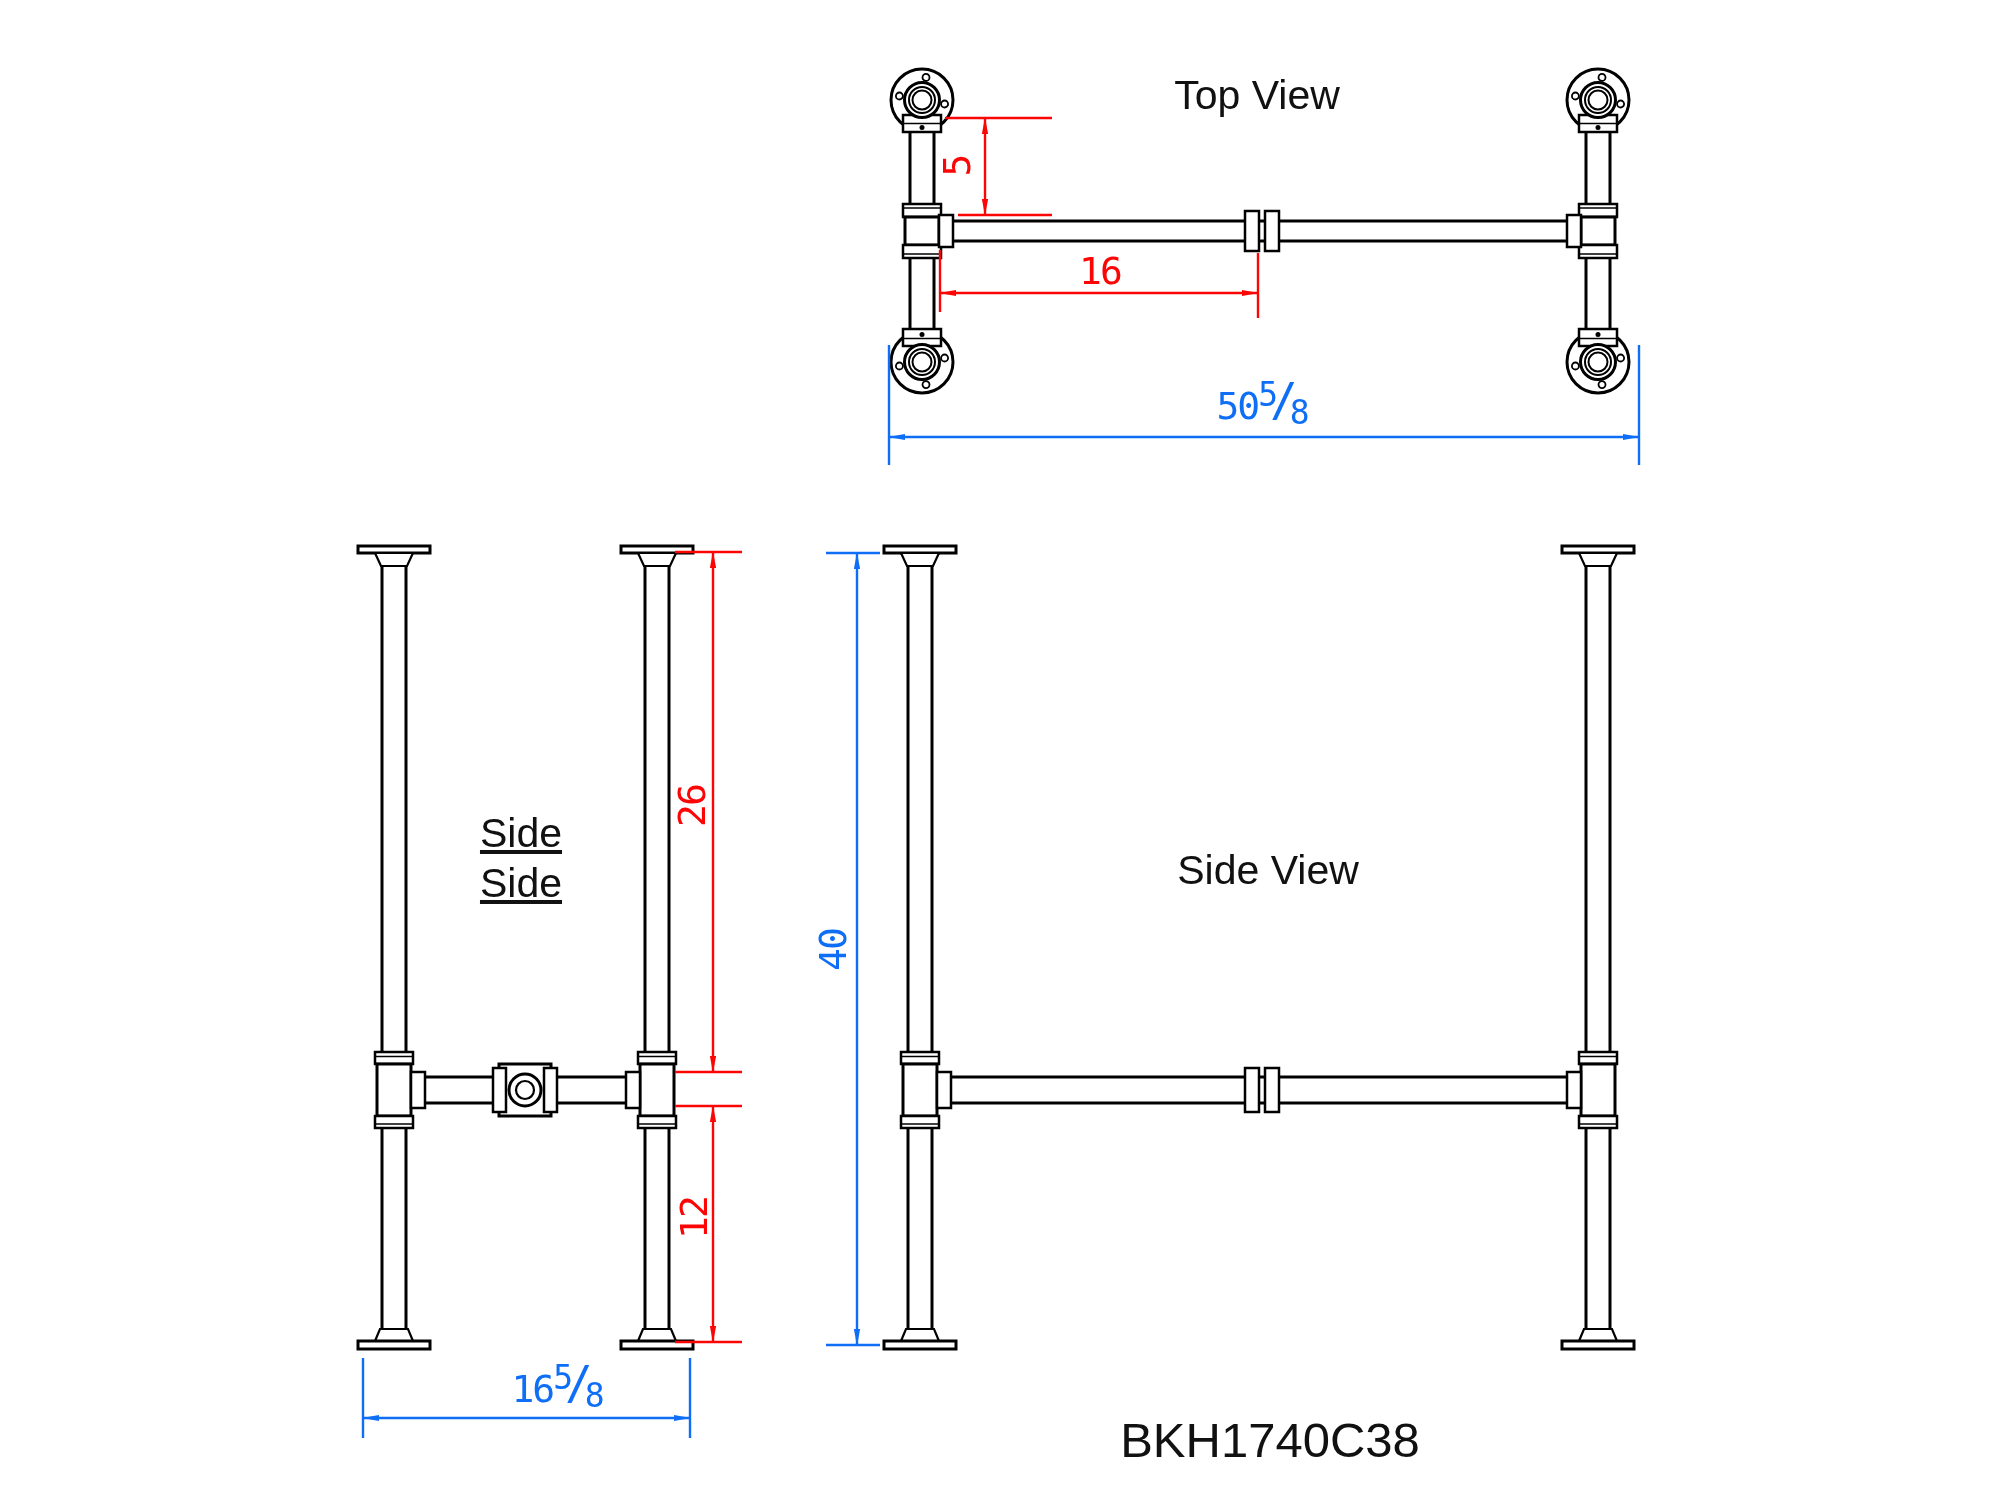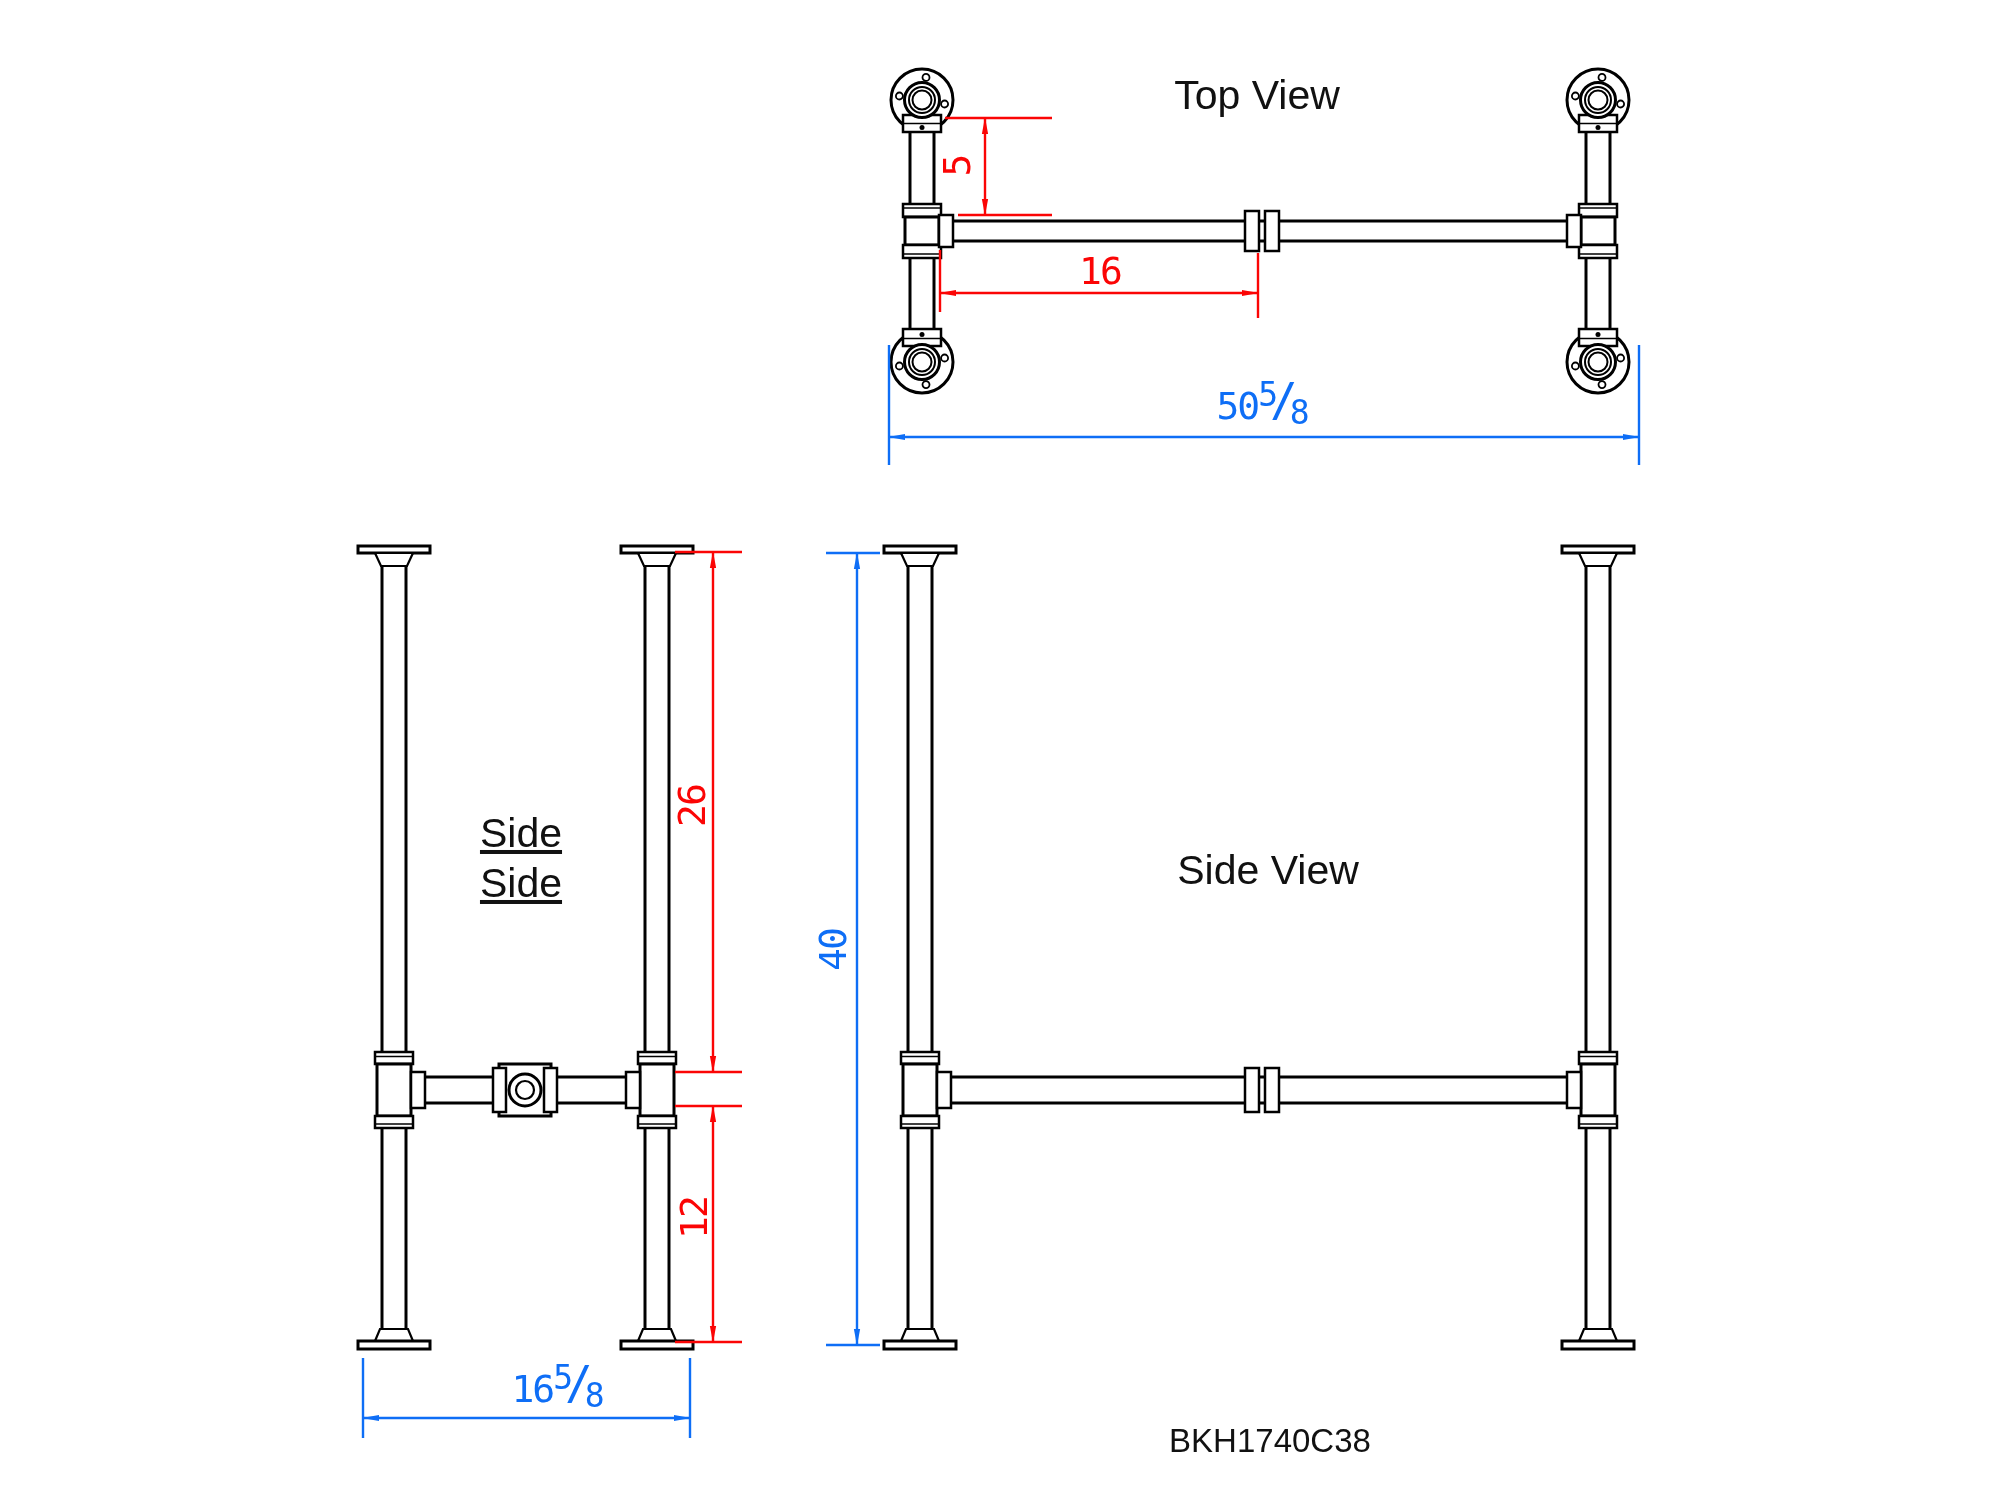--- a/index.html
+++ b/index.html
@@ -13,21 +13,21 @@
   .canvas svg{position:absolute;left:0;top:0;}
   .label{
     position:absolute;
     transform:translate(-50%,-50%);
     color:var(--text-black,#111);
     font-size:41px;
     white-space:nowrap;
     text-align:center;
     line-height:1.22;
   }
-  .label.model{font-size:33px;}
+  .label.model{font-size:49px;}
   .dim{
     position:absolute;
     transform:translate(-50%,-50%);
     font-family:"DejaVu Sans Mono",monospace;
     font-size:38px;
     letter-spacing:-2px;
     white-space:nowrap;
     line-height:1;
   }
   .dim.red{color:var(--dim-red,#fb0505);}

